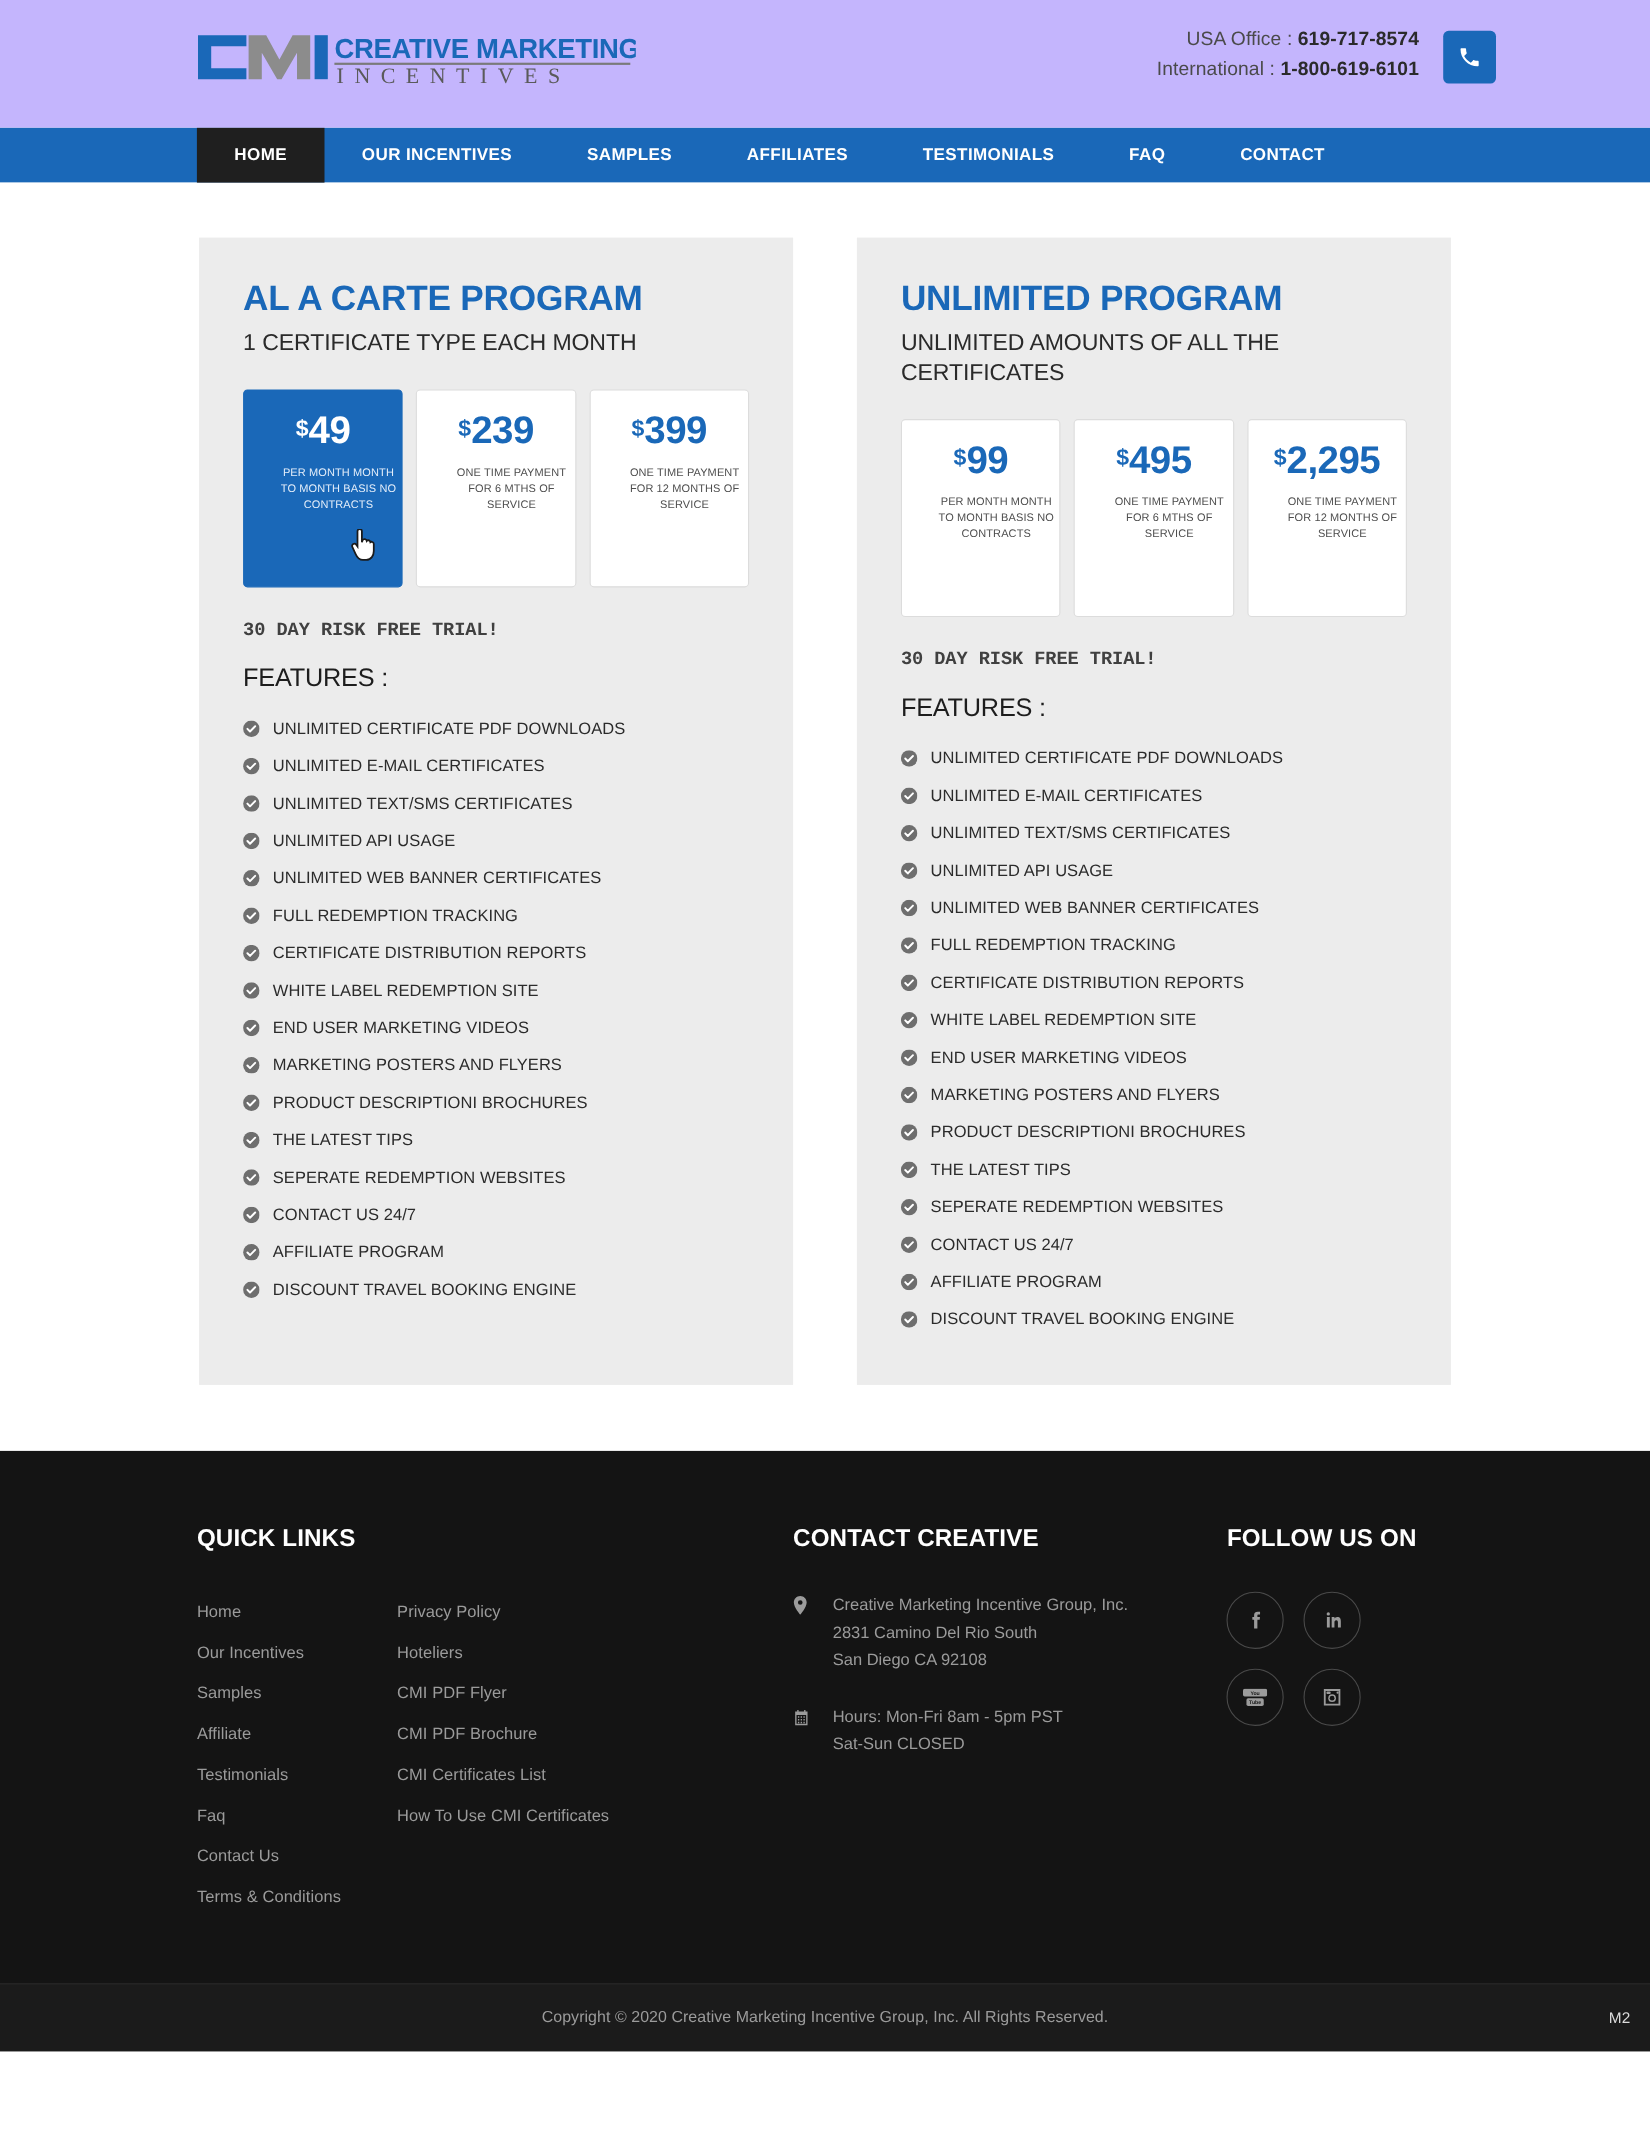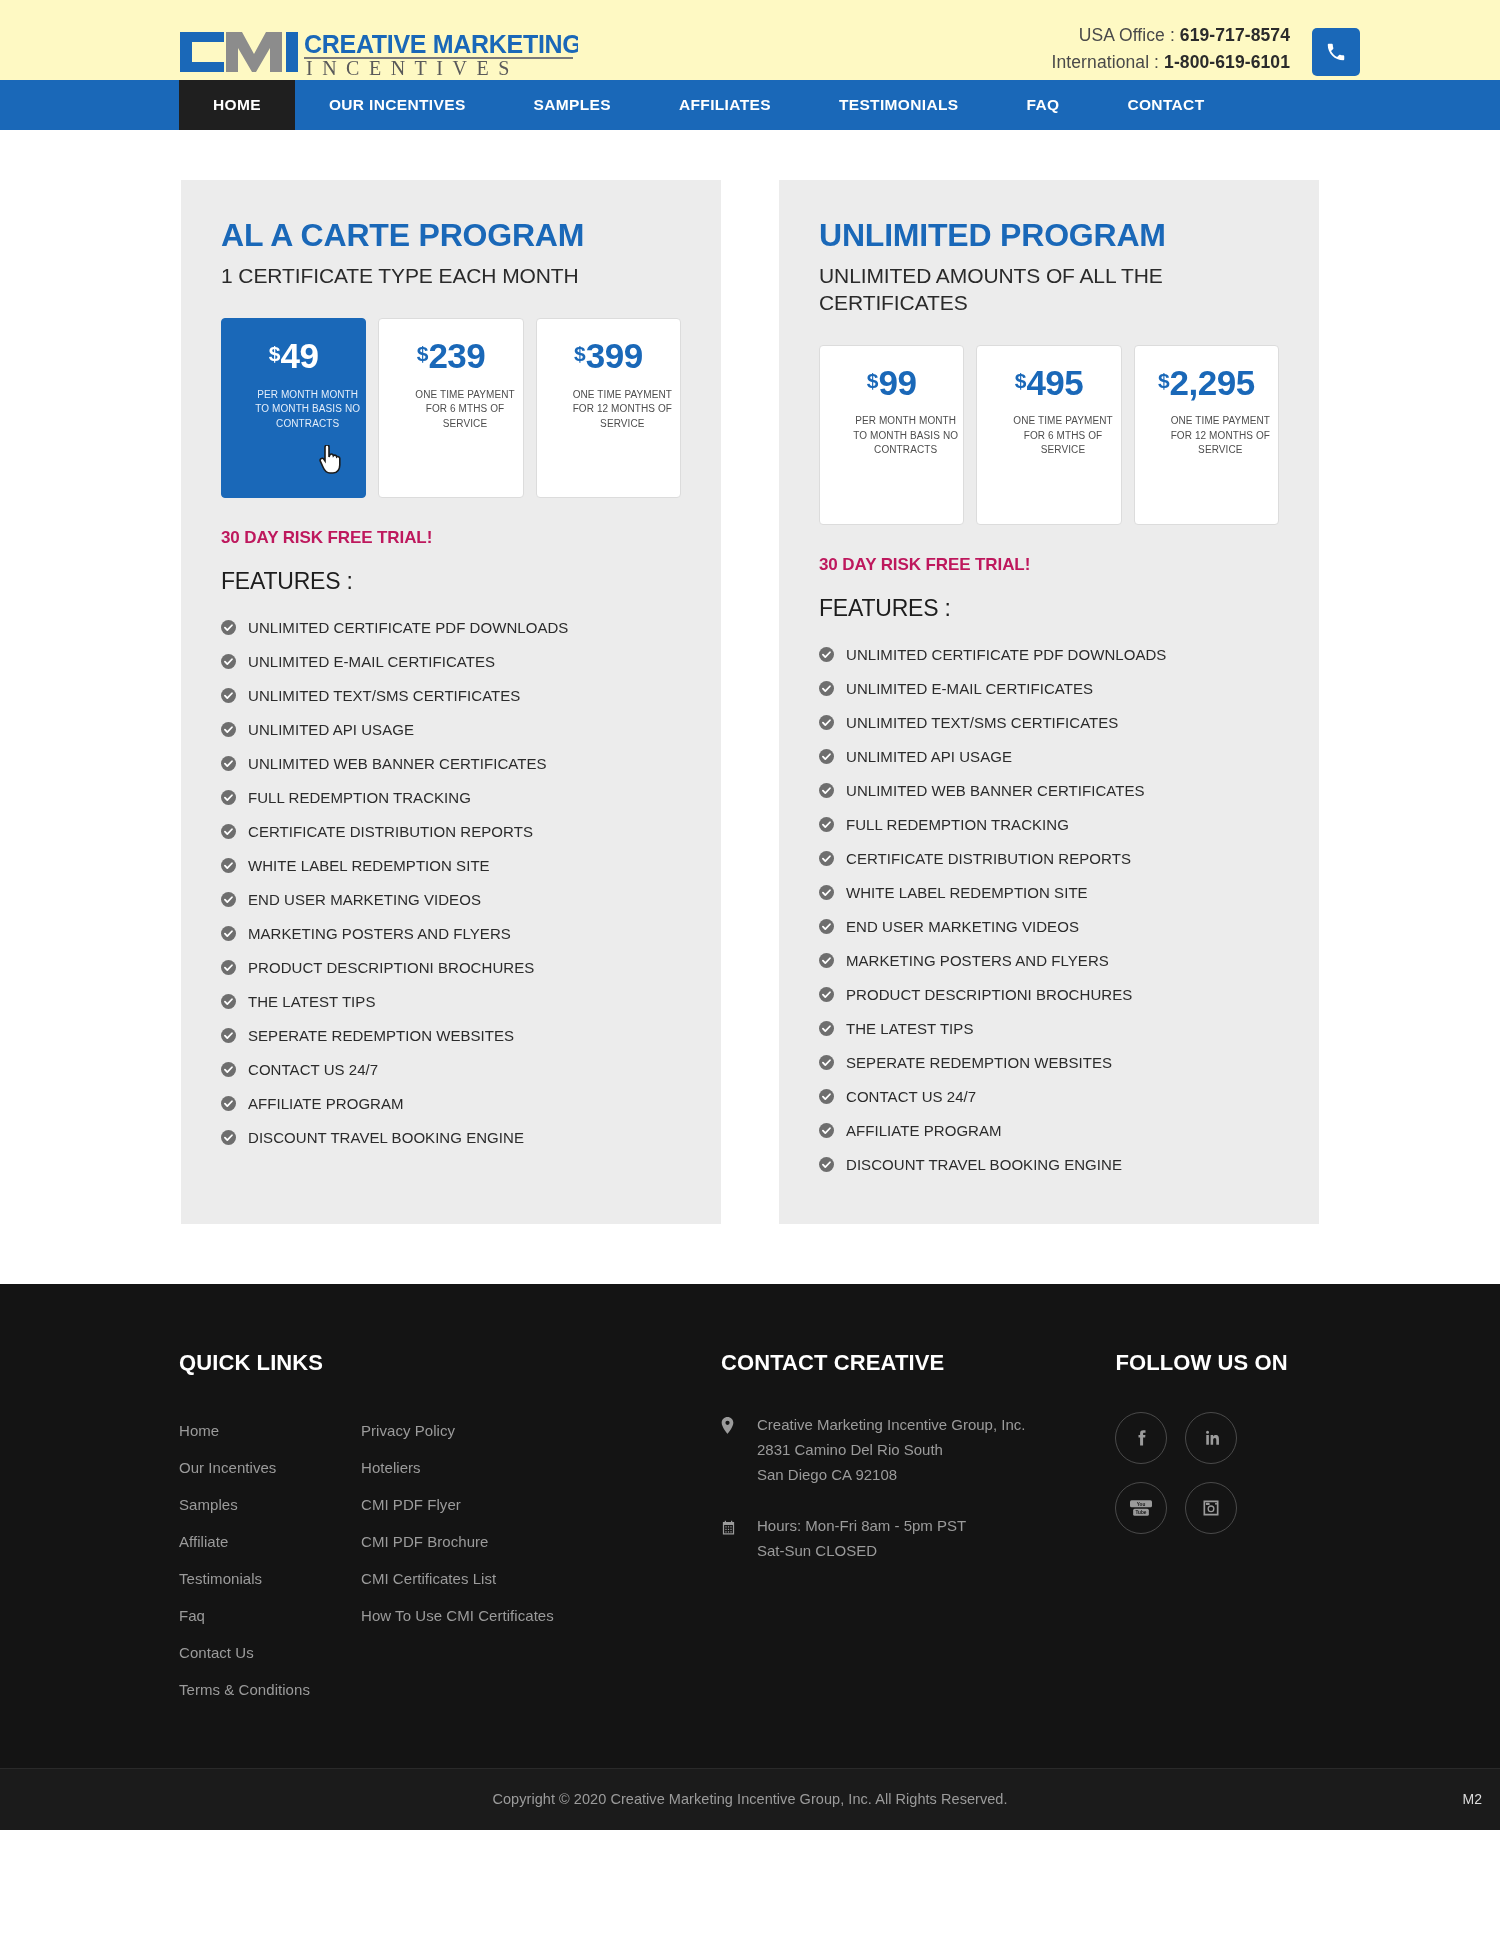--- a/index.html
+++ b/index.html
@@ -6,22 +6,22 @@
   html, body {
     width: 1500px;
     font-family: "Liberation Sans", sans-serif;
     background: #ffffff;
     color: #333333;
   }
   .page { width: 1500px; position: relative; }
 
   
   .header {
-    height: 80px;
-    background: #fef9c3;
+    height: 116px;
+    background: #c4b5fd;
     position: relative;
   }
   .header-inner {
     width: 1500px;
     height: 104px;
     position: relative;
   }
   .logo {
     position: absolute;
     left: 178px;
@@ -149,22 +149,23 @@
     text-align: center;
     letter-spacing: .1px;
     padding-left: 28px;
   }
   .price-box.highlight .price-desc { color: #e4eefa; }
 
   .trial {
     margin-top: 30px;
     font-size: 17px;
     font-weight: bold;
-    color: #be185d;
+    color: #404040;
     letter-spacing: -.1px;
+    font-family: Liberation Mono, monospace;
   }
   .features-head {
     margin-top: 20px;
     font-size: 23px;
     color: #1d1d1d;
     font-weight: normal;
     letter-spacing: -.2px;
   }
   .feature-list { list-style: none; margin-top: 16px; }
   .feature-item {

